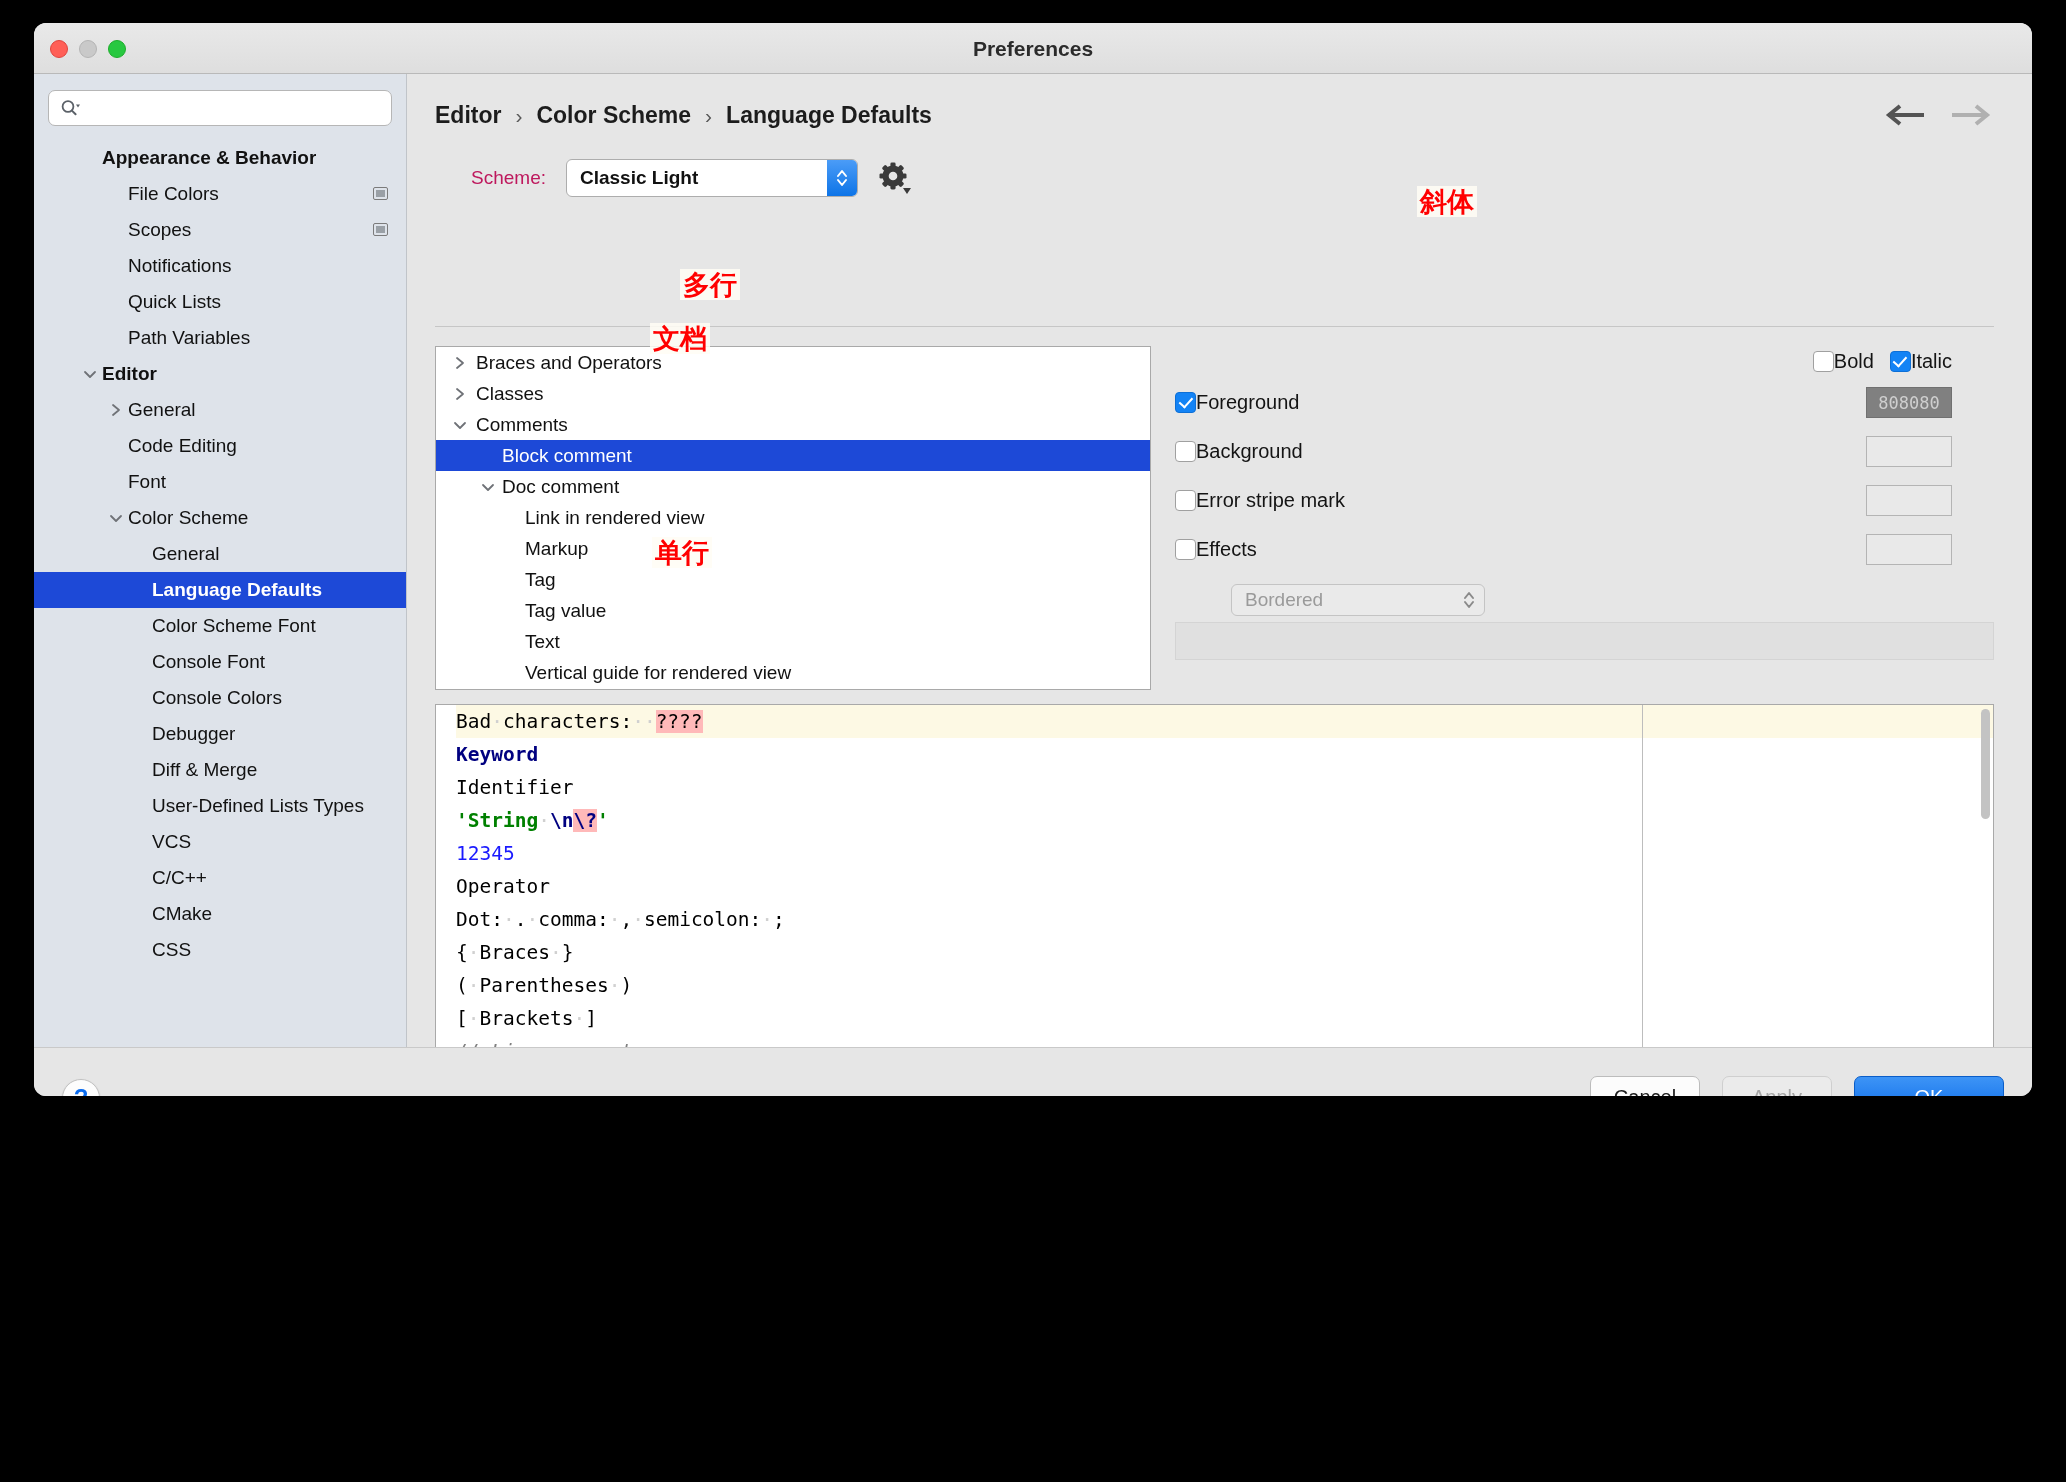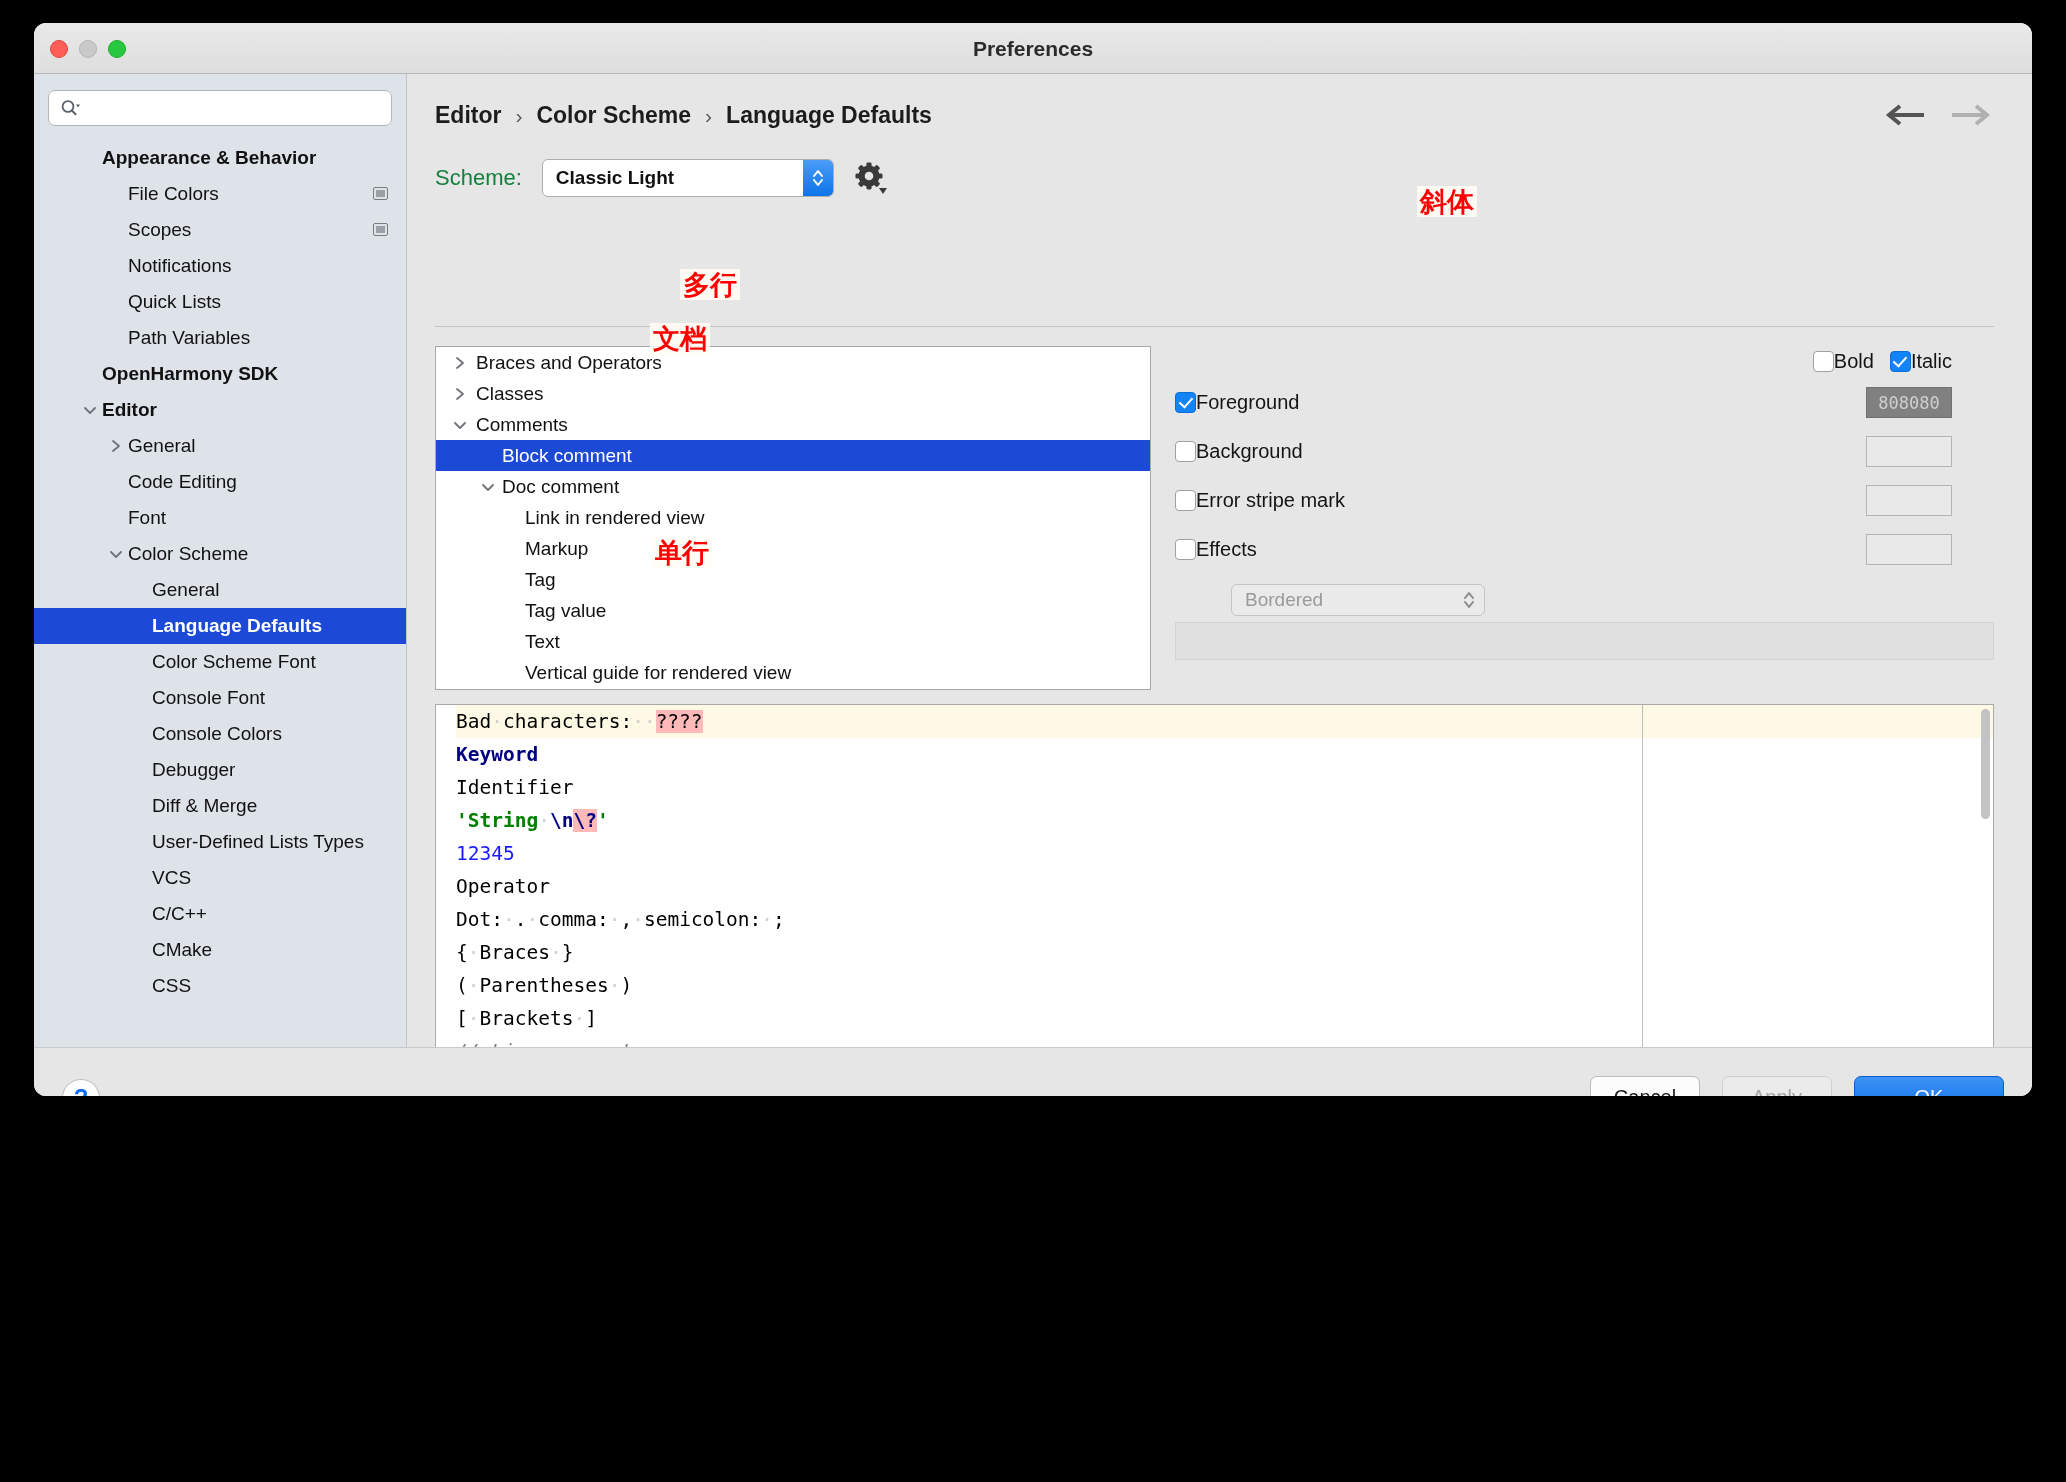--- a/index.html
+++ b/index.html
@@ -120,21 +120,21 @@
   .navarrows {
     position: absolute; right: 40px; top: 30px;
     display: flex; gap: 24px; align-items: center;
   }
   .navarrows svg { display: block; }
 
   .schemerow {
     display: flex; align-items: center;
     margin: 30px 0 0 28px; gap: 20px;
   }
-  .schemerow .lab { font-size: 22px; color: #15803d; }
+  .schemerow .lab { font-size: 19px; color: #be185d; margin-left: 36px; }
   .combo {
     position: relative;
     width: 292px; height: 38px;
     background: #fff;
     border: 1px solid #adadad;
     border-radius: 6px;
     display: flex; align-items: center;
     padding-left: 13px;
     font-size: 19px; font-weight: bold; color: #111;
   }
@@ -369,23 +369,20 @@
               <span class="badge-sq"></span>
             </div>
             <div class="nav-item lvl1">
               <span class="lbl">Notifications</span>
             </div>
             <div class="nav-item lvl1">
               <span class="lbl">Quick Lists</span>
             </div>
             <div class="nav-item lvl1">
               <span class="lbl">Path Variables</span>
-            </div>
-            <div class="nav-item lvl0">
-              <span class="lbl">OpenHarmony SDK</span>
             </div>
             <div class="nav-item lvl0">
               <span class="twisty">
                 <svg width="16" height="14" viewBox="0 0 16 14">
                   <polyline points="3,5 8,10 13,5" fill="none" stroke="#6f7277" stroke-width="1.8" stroke-linecap="round" stroke-linejoin="round"></polyline>
                 </svg>
               </span>
               <span class="lbl">Editor</span>
             </div>
             <div class="nav-item lvl1">

